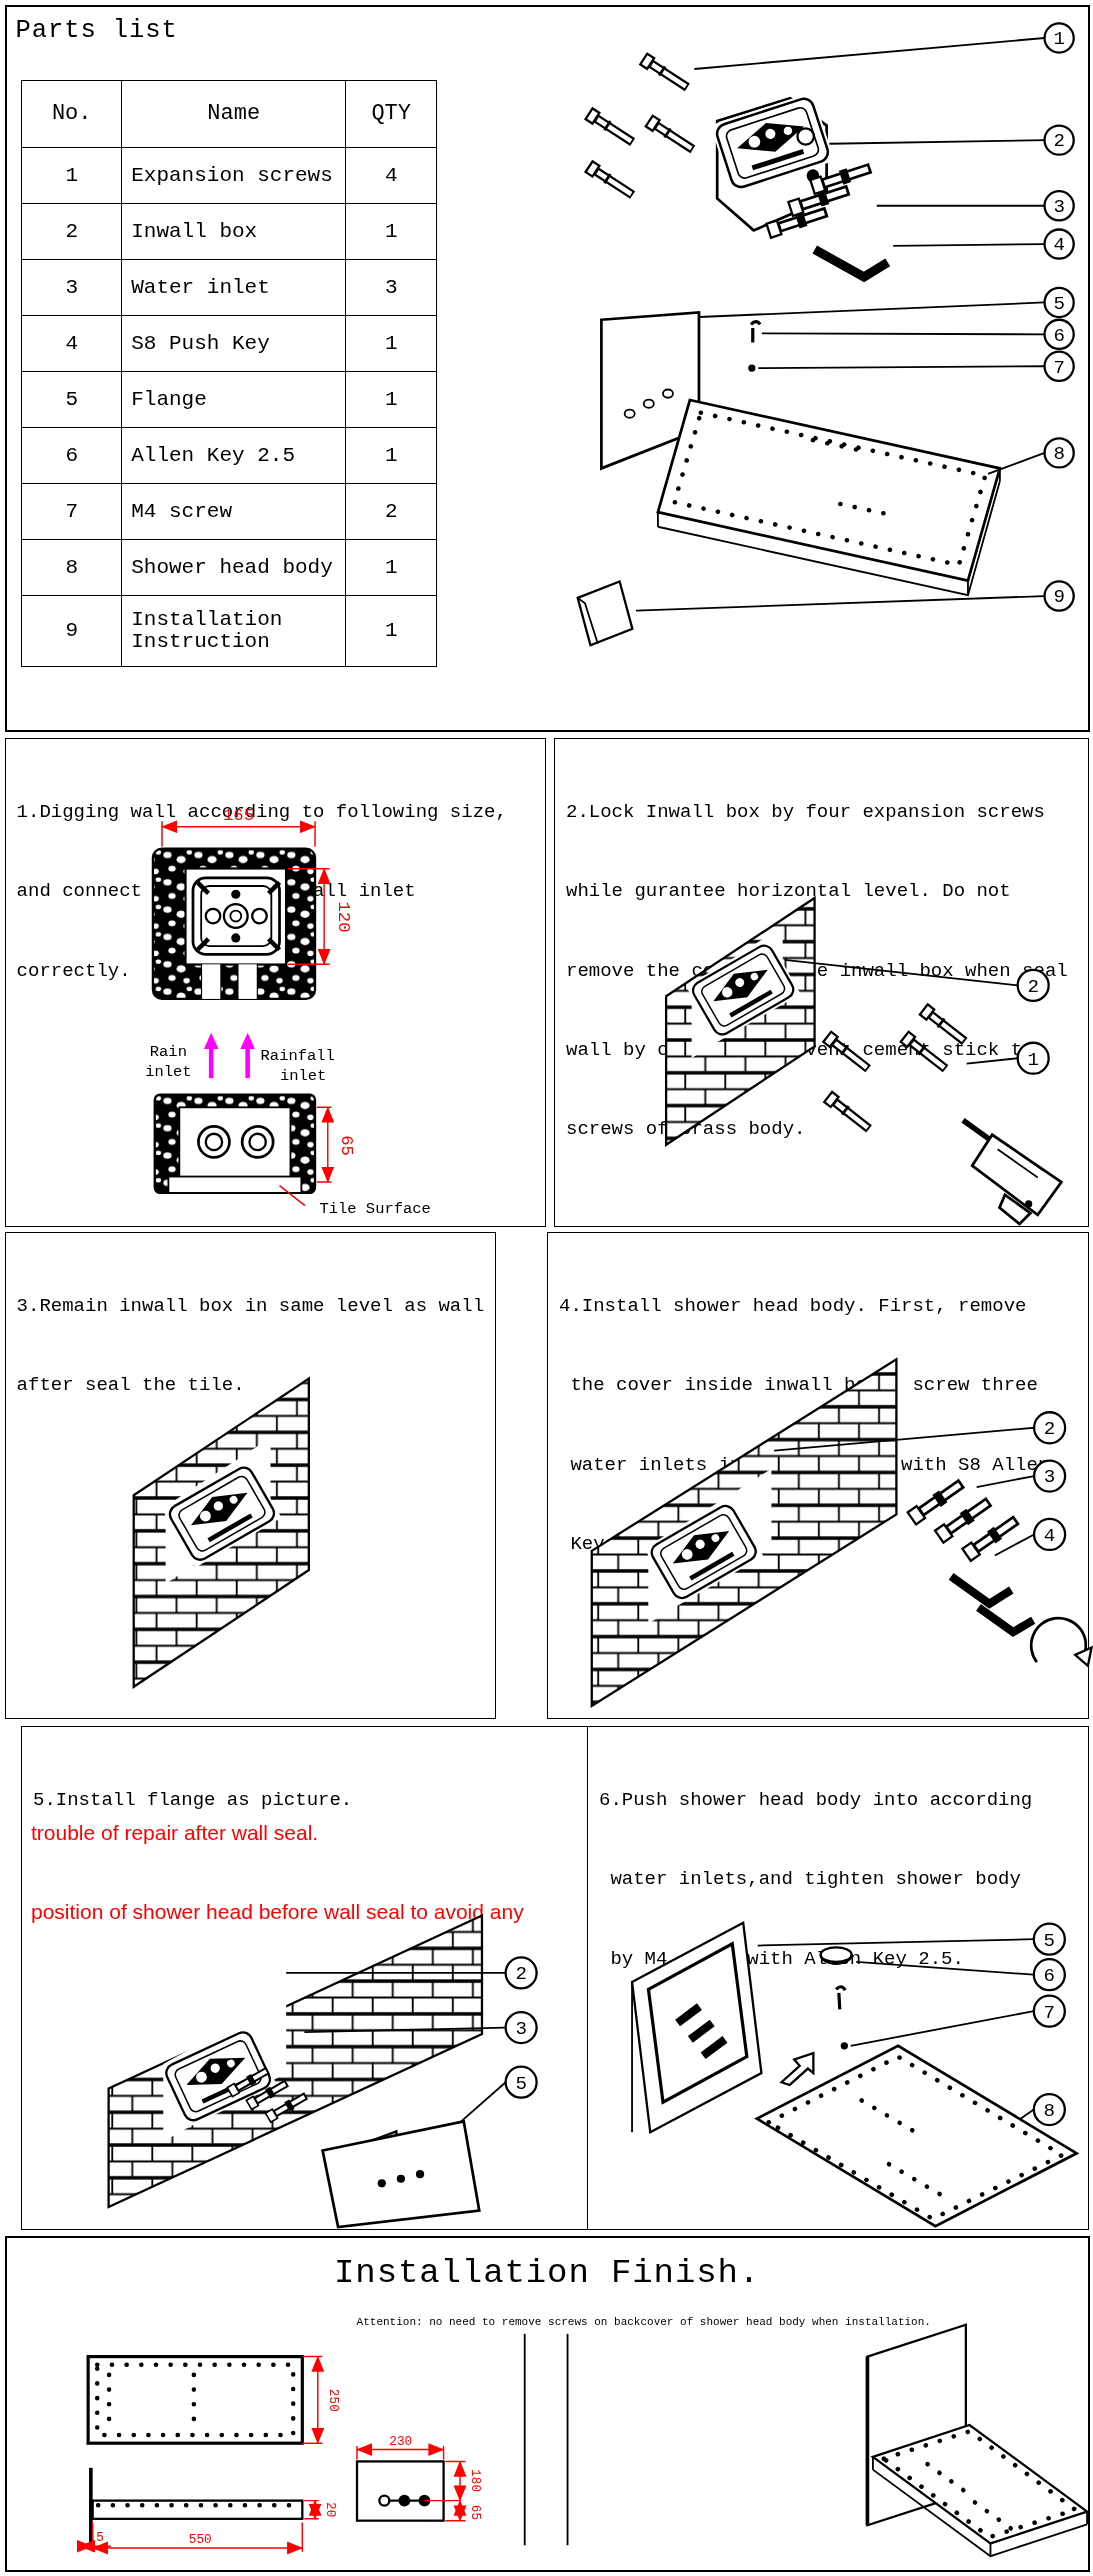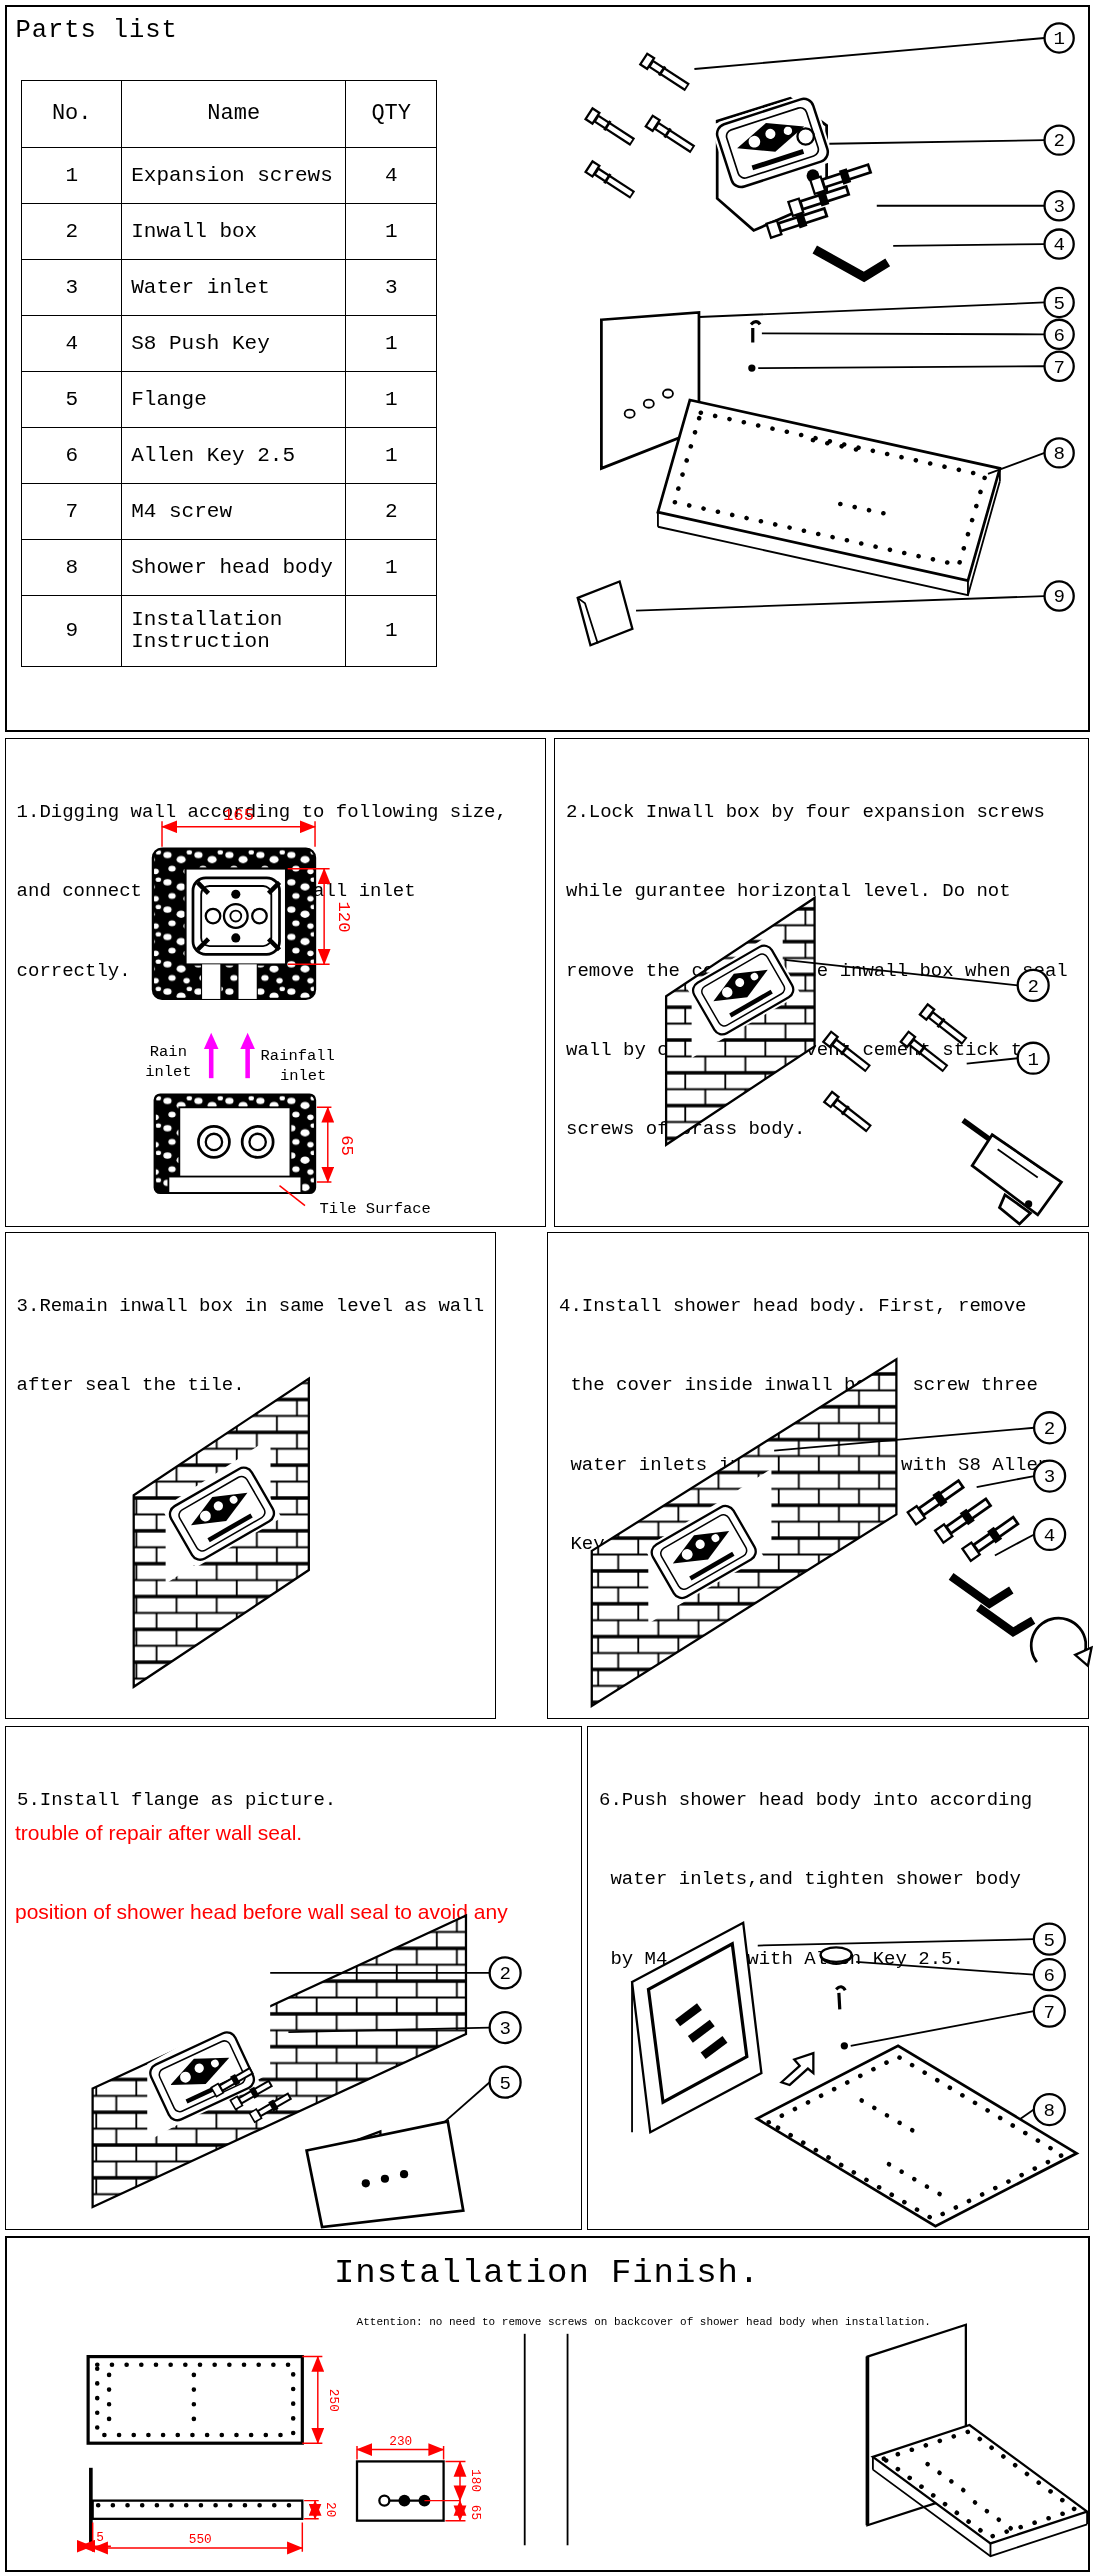--- a/index.html
+++ b/index.html
@@ -3,21 +3,21 @@
 <meta charset="utf-8">
 <style>
   html,body{margin:0;padding:0;background:#e8e8e8;}
   #page{position:relative;width:1094px;height:2576px;background:#fff;font-family:"Liberation Mono",monospace;color:#000;overflow:hidden;padding-left:7px;}
   .box{position:absolute;border:1.8px solid #000;background:#fff;box-sizing:border-box;}
   .sec-top{left:4.6px;top:4.6px;width:1085px;height:727px;border-width:2.7px;}
   .b1{left:4.6px;top:738px;width:541px;height:489px;}
   .b2{left:554px;top:738px;width:535px;height:489px;}
   .b3{left:4.6px;top:1232px;width:491px;height:487px;}
   .b4{left:547px;top:1232px;width:542px;height:487px;}
-  .b5{left:5px;top:1726px;width:577px;height:504px;}
+  .b5{left:21px;top:1726px;width:577px;height:504px;}
   .b6{left:587px;top:1726px;width:502px;height:504px;}
   .sec-bot{left:4.6px;top:2236px;width:1085px;height:336px;border-width:2.7px;}
   .page-title{position:absolute;left:9px;top:9px;font-size:25.5px;letter-spacing:0.9px;}
   table.parts{position:absolute;left:14.6px;top:73px;border-collapse:collapse;font-size:20px;}
   table.parts td,table.parts th{border:1.8px solid #000;font-weight:normal;box-sizing:border-box;}
   table.parts .c-no{width:100px;text-align:center;}
   table.parts .c-name{width:224px;text-align:left;padding:0 9px;}
   table.parts .c-qty{width:91px;text-align:center;}
   table.parts tr.hd td{height:67px;text-align:center;font-size:22px;}
   table.parts tr.dr td{height:56px;font-size:21px;}

